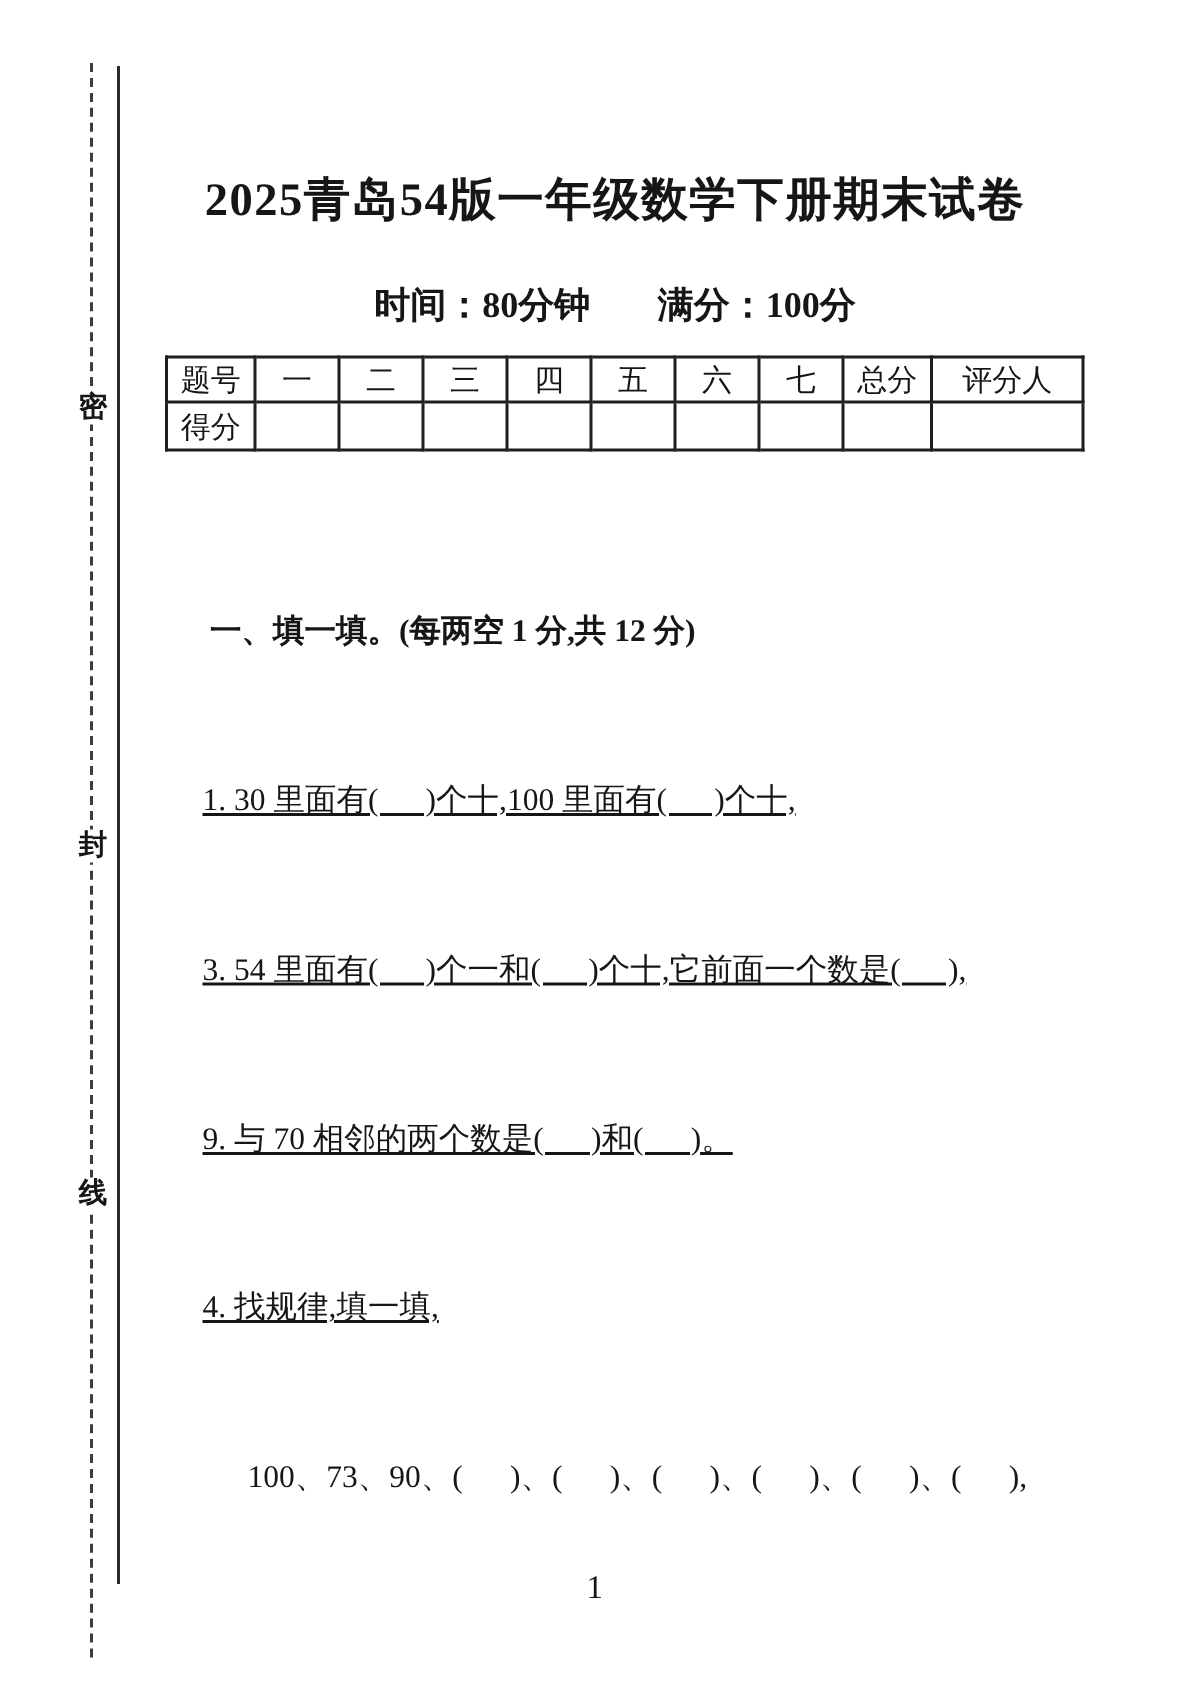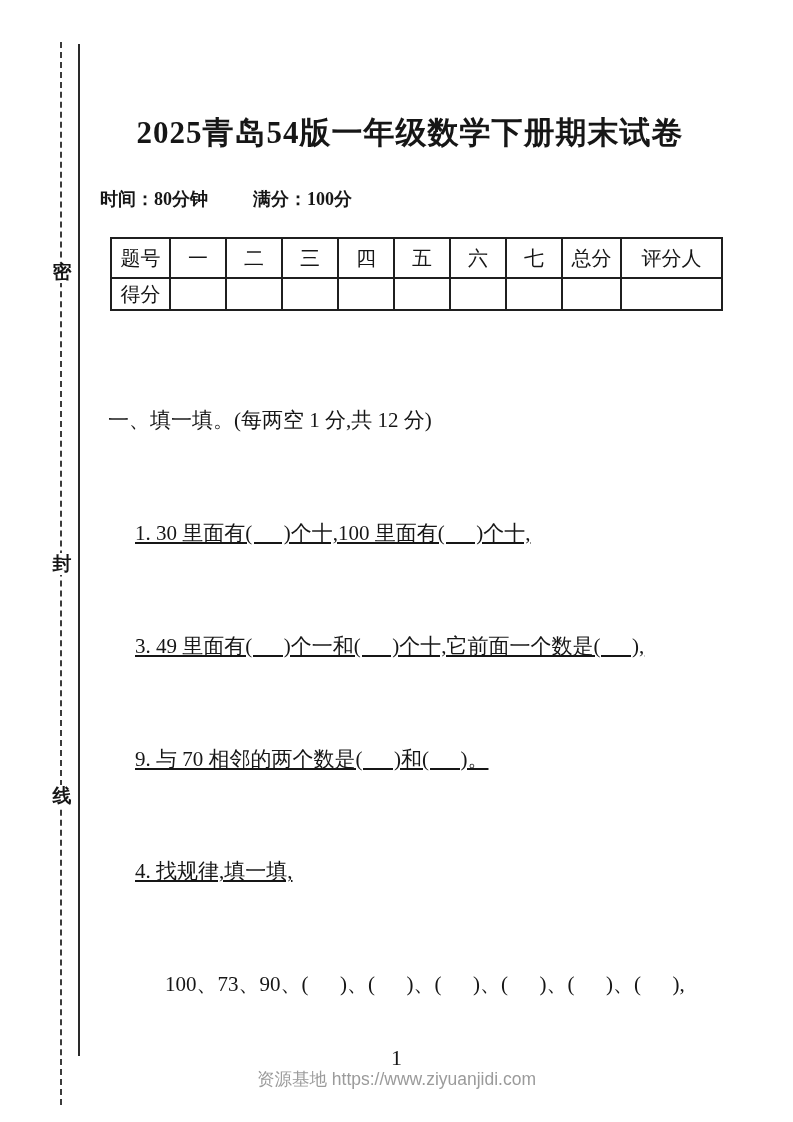--- a/index.html
+++ b/index.html
@@ -6,30 +6,30 @@
   html,body { width:793px; height:1122px; }
   body { background:#ffffff; font-family:"Liberation Serif","DejaVu Serif",serif; color:#161616; position:relative; overflow:hidden; }
   .page { position:absolute; inset:0; background:#fff; }
 
   
   .seal-dashed { position:absolute; left:60px; top:42px; height:1063px; width:0; border-left:2px dashed #3c3c3c; }
   .seal-solid  { position:absolute; left:78px; top:44px; height:1012px; width:0; border-left:2px solid #2a2a2a; }
   .seal-char { position:absolute; left:51px; width:22px; text-align:center; font-size:19px; font-weight:700; background:#fff; line-height:22px; }
 
   .title { position:absolute; left:100px; width:620px; top:112px; text-align:center; font-size:31px; font-weight:800; letter-spacing:1px; white-space:nowrap; }
-  .subtitle { position:absolute; left:100px; width:620px; top:187px; font-size:18px; font-weight:700; white-space:pre; }
+  .subtitle { position:absolute; left:100px; width:620px; top:187px; text-align:center; font-size:24px; font-weight:700; white-space:pre; }
   .subtitle .gap { display:inline-block; width:45px; }
 
   table.score { position:absolute; left:110px; top:237px; border-collapse:collapse; table-layout:fixed; font-size:20px; }
   table.score th, table.score td { border:2px solid #1f1f1f; text-align:center; font-weight:400; padding:0; }
-  table.score tr.hdr  th { height:40px; }
+  table.score tr.hdr  th { height:30px; }
   table.score tr.fill td { height:32px;margin-top:32px; }
 
   .content { position:absolute; left:108px; top:327px; width:625px; font-size:21px; line-height:37.6px; white-space:pre; }
-  .h1line { font-weight:400; }
+  .h1line { font-weight:700;margin-left:32px; }
   .q  { padding-left:27px;text-decoration:underline; }
   .qc { padding-left:57px; }
   .pageno { position:absolute; left:0; top:1046px; width:793px; text-align:center; font-size:22px; line-height:24px; }
   .credit { position:absolute; left:0; top:1068px; width:793px; text-align:center; font-size:17.5px; line-height:22px;
             color:#9b9b9b; font-family:"Liberation Sans","DejaVu Sans",sans-serif; }
 </style>
 </head>
 <body>
 
 <div class="page">
@@ -80,35 +80,34 @@
         <td></td>
         <td></td>
         <td></td>
       </tr>
     </tbody>
   </table>
 
   <div class="content">
     <div class="h1line">一、填一填。(每两空 1 分,共 12 分)</div>
     <div class="q">1. 30 里面有(      )个十,100 里面有(      )个十,</div>
-    <div class="q">3. 49 里面有(      )个一和(      )个十,它前面一个数是(      ),</div>
+    <div class="q">3. 54 里面有(      )个一和(      )个十,它前面一个数是(      ),</div>
     <div class="q">9. 与 70 相邻的两个数是(      )和(      )。</div>
     <div class="q">4. 找规律,填一填,</div>
     <div class="qc">100、73、90、(      )、(      )、(      )、(      )、(      )、(      ),</div>
     
     
     
     
 
     
     
     
     
     
     
     
     
   </div>
 
   <div class="pageno">1</div>
-  <div class="credit">资源基地 https://www.ziyuanjidi.com</div>
 
 </div>
 
 </body></html>

